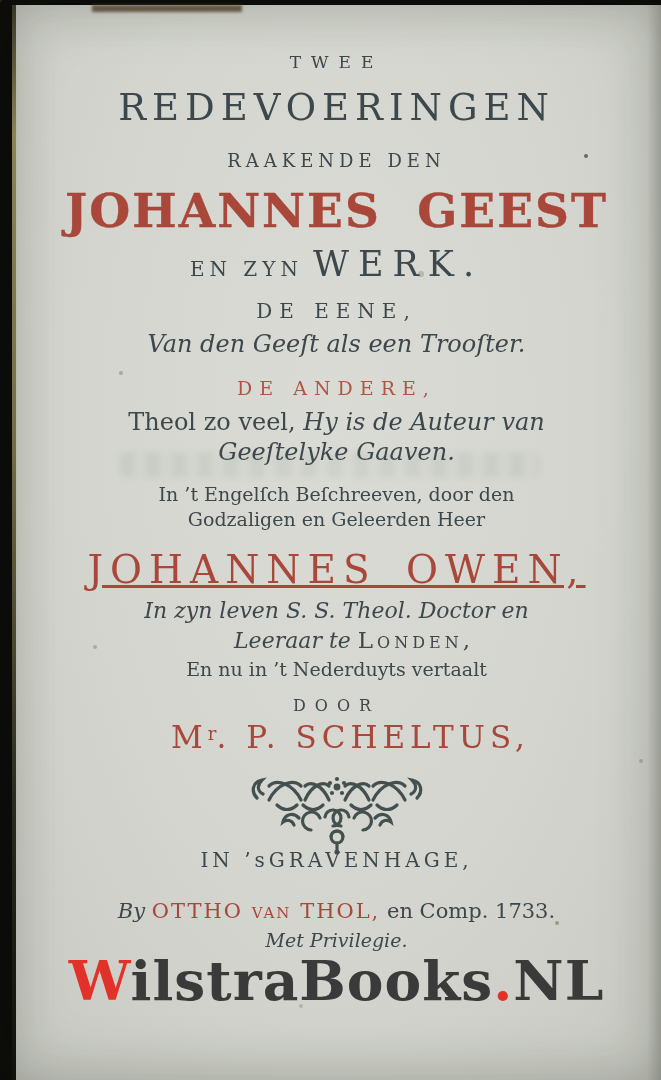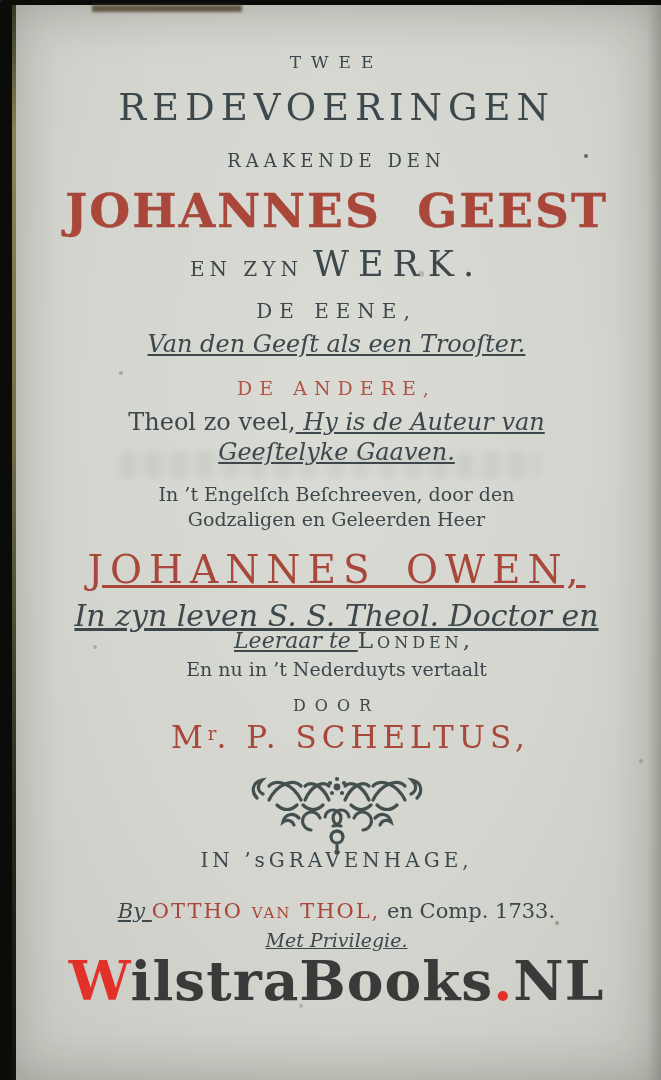--- a/index.html
+++ b/index.html
@@ -45,39 +45,39 @@
     position:absolute;left:120px;top:452px;width:420px;height:26px;
     background:repeating-linear-gradient(90deg,rgba(72,88,82,.14) 0 14px,rgba(72,88,82,.04) 14px 26px);
     filter:blur(3px);border-radius:6px;opacity:.55;
   }
   
   .lines{position:absolute;inset:0;}
   .line{position:absolute;left:12px;right:0;text-align:center;white-space:nowrap;}
   .ink{color:#3d484d;}
   .red{color:#a8473a;}
   .red-soft{color:#b05545;}
-  .it{font-style:italic;text-decoration:underline;}
+  .it{font-style:italic;}
   .sc{font-variant:small-caps;}
 
   .l-twee       {top:52px; font-size:17px;letter-spacing:10px;}
   .l-redev      {top:86px; font-size:37px;letter-spacing:6px;}
   .l-raakende   {top:150px;font-size:18px;letter-spacing:5px;}
   .l-heiligen   {top:183px;font-size:47px;letter-spacing:2px;word-spacing:18px;font-weight:bold;-webkit-text-stroke:.4px #a8473a;}
   .l-werk       {top:244px;}
   .l-werk .small{font-size:20px;letter-spacing:5px;}
   .l-werk .big  {font-size:35px;letter-spacing:9px;margin-left:10px;}
   .l-de-eene    {top:299px;font-size:20px;letter-spacing:7px;}
   .l-trooster   {top:330px;font-size:24px;}
   .l-de-andere  {top:377px;font-size:19px;letter-spacing:7px;}
   .l-voorzoveel {top:408px;font-size:24px;}
   .l-gaaven     {top:438px;font-size:24px;}
   .l-engelsch   {top:483px;font-size:19px;}
   .l-godzaligen {top:508px;font-size:19px;}
   .l-owen       {top:547px;font-size:39px;letter-spacing:7px;word-spacing:10px;text-decoration:underline;}
-  .l-inzynleven {top:598px;font-size:30px;}
+  .l-inzynleven {top:598px;font-size:22px;}
   .l-leeraar    {top:627px;font-size:22px;padding-left:35px;}
   .l-leeraar .sc{font-style:normal;letter-spacing:4px;font-size:23px;}
   .l-ennu       {top:658px;font-size:19px;}
   .l-door       {top:696px;font-size:16px;letter-spacing:9px;}
   .l-scheltus   {top:719px;font-size:31px;letter-spacing:5px;padding-left:28px;}
   .l-scheltus sup{font-size:18px;vertical-align:8px;letter-spacing:0;}
   .l-ornament   {top:772px;}
   .l-gravenhage {top:848px;font-size:20px;letter-spacing:4px;}
   .l-imprint    {top:899px;font-size:21px;}
   .l-imprint .pub{letter-spacing:2px;}

